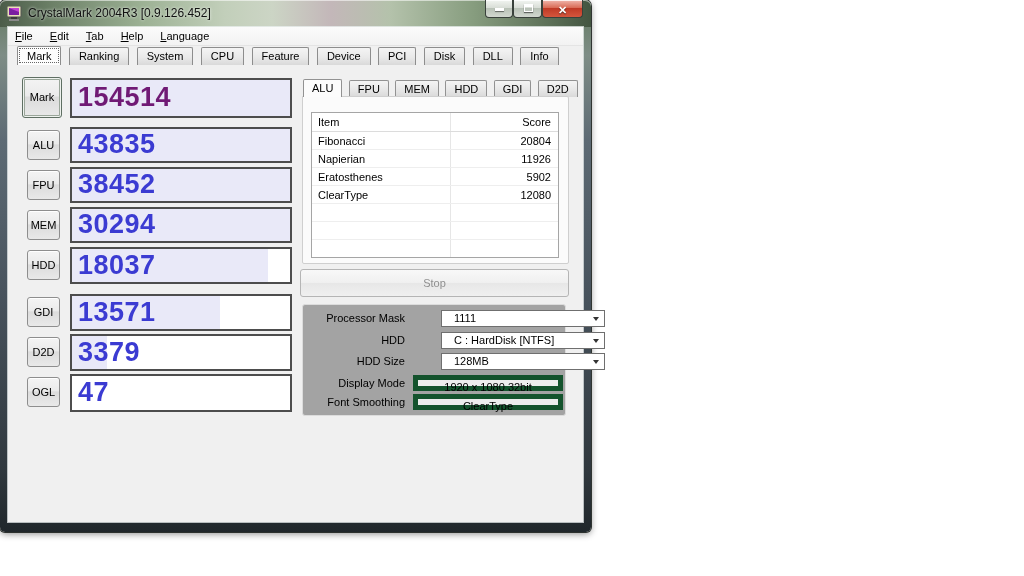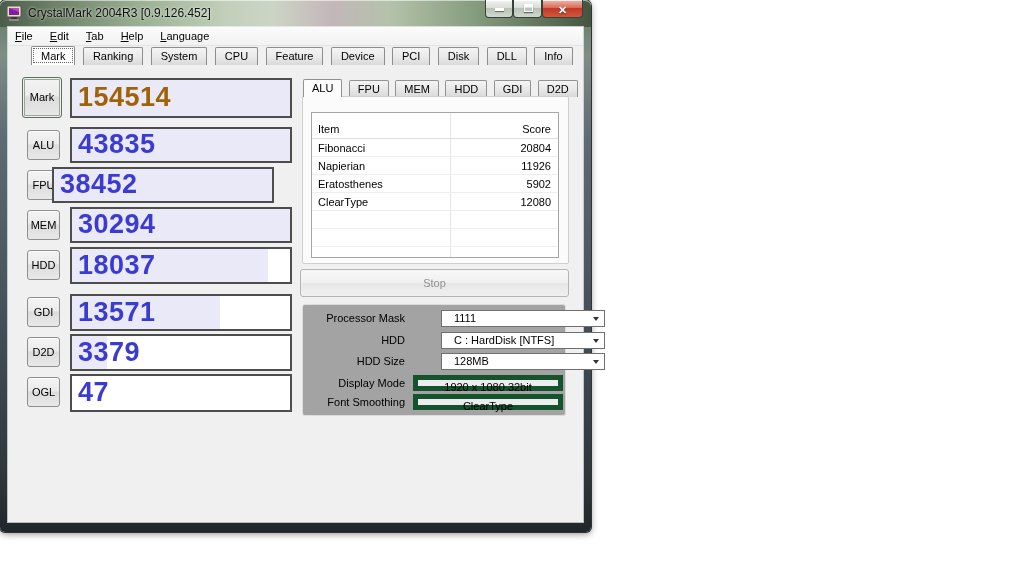--- a/index.html
+++ b/index.html
@@ -55,21 +55,21 @@
     background:#f0f0f0; box-shadow:0 0 0 1px rgba(235,240,240,.75);
   }
   .menubar {
     position:absolute; left:0; top:0; right:0; height:19px;
     background:linear-gradient(180deg,#fbfbfb,#f2f2f2);
     border-bottom:1px solid #e4e4e4; font-size:11px;
   }
   .menu-item { display:inline-block; padding:0 7px; line-height:19px; color:#000; cursor:default; }
   .menu-item::first-letter { text-decoration:underline; }
 
-  .tabstrip { position:absolute; left:0; top:19px; right:0; height:19px; padding-left:23px; }
+  .tabstrip { position:absolute; left:0; top:19px; right:0; height:19px; padding-left:9px; }
   .tab {
     display:inline-block; height:18px; line-height:17px; margin-top:1px; margin-right:3px;
     padding:0 9px; font-size:11px; color:#000;
     border:1px solid #8d8d8d; border-bottom:none; border-radius:2px 2px 0 0;
     background:linear-gradient(180deg,#f4f4f4,#e9e9e9 55%,#d9d9d9);
     vertical-align:bottom; cursor:default;
   }
   .tab.active {
     height:19px; margin-top:0; line-height:18px; background:#fdfdfd; position:relative; z-index:2;
     outline:1px dotted #666; outline-offset:-3px;
@@ -107,21 +107,21 @@
 
   .right-panel {
     position:absolute; left:294px; top:69px; width:267px; height:168px;
     background:#fbfbfb; border:1px solid #cfcfcf; border-radius:0 2px 2px 2px;
   }
   .alu-table {
     position:absolute; left:8px; top:15px; width:248px; height:146px;
     background:#fff; border:1px solid #a5a5a5; font-size:11px; overflow:hidden;
   }
   .t-colline { position:absolute; left:138px; top:0; bottom:0; width:1px; background:#e6e6e6; }
-  .t-header { position:relative; height:19px; line-height:19px; border-bottom:1px solid #dcdcdc;margin-top:7px; }
+  .t-header { position:relative; height:19px; line-height:19px; border-bottom:1px solid #dcdcdc; }
   .t-row { position:relative; height:18px; line-height:18px; border-bottom:1px solid #eeeeee; }
   .t-item { position:absolute; left:6px; }
   .t-score { position:absolute; right:7px; }
 
   .stop-btn {
     position:absolute; left:292px; top:242px; width:269px; height:28px;
     border:1px solid #b5b5b5; border-radius:3px;
     background:linear-gradient(180deg,#f8f8f8,#f0f0f0 48%,#e7e7e7 52%,#f0f0f0);
     color:#8f8f8f; font-size:11px; text-align:center; line-height:26px; cursor:default;
   }
@@ -198,27 +198,27 @@
       <div class="bench-btn" style="left:19px;top:103px;width:33px;height:30px;line-height:28px;">ALU</div>
       <div class="bench-btn" style="left:19px;top:143px;width:33px;height:30px;line-height:28px;">FPU</div>
       <div class="bench-btn" style="left:19px;top:183px;width:33px;height:30px;line-height:28px;">MEM</div>
       <div class="bench-btn" style="left:19px;top:223px;width:33px;height:30px;line-height:28px;">HDD</div>
       <div class="bench-btn" style="left:19px;top:270px;width:33px;height:30px;line-height:28px;">GDI</div>
       <div class="bench-btn" style="left:19px;top:310px;width:33px;height:30px;line-height:28px;">D2D</div>
       <div class="bench-btn" style="left:19px;top:350px;width:33px;height:30px;line-height:28px;">OGL</div>
 
       <div class="score-box" style="left:62px;top:51px;width:222px;height:40px;">
         <div class="score-fill" style="width: 100%; background: rgb(233, 233, 248);"></div>
-        <span class="score-text" style="color: #a16207;">154514</span>
+        <span class="score-text" style="color: #701a75;">154514</span>
       </div>
       <div class="score-box" style="left:62px;top:100px;width:222px;height:36px;">
         <div class="score-fill" style="width: 100%; background: rgb(233, 233, 248);"></div>
         <span class="score-text" style="color: rgb(59, 59, 210);">43835</span>
       </div>
-      <div class="score-box" style="left:44px;top:140px;width:222px;height:36px;">
+      <div class="score-box" style="left:62px;top:140px;width:222px;height:36px;">
         <div class="score-fill" style="width: 100%; background: rgb(233, 233, 248);"></div>
         <span class="score-text" style="color: rgb(59, 59, 210);">38452</span>
       </div>
       <div class="score-box" style="left:62px;top:180px;width:222px;height:36px;">
         <div class="score-fill" style="width: 100%; background: rgb(233, 233, 248);"></div>
         <span class="score-text" style="color: rgb(59, 59, 210);">30294</span>
       </div>
       <div class="score-box" style="left:62px;top:220px;width:222px;height:37px;">
         <div class="score-fill" style="width: 90%; background: rgb(233, 233, 248);"></div>
         <span class="score-text" style="color: rgb(59, 59, 210);">18037</span>

